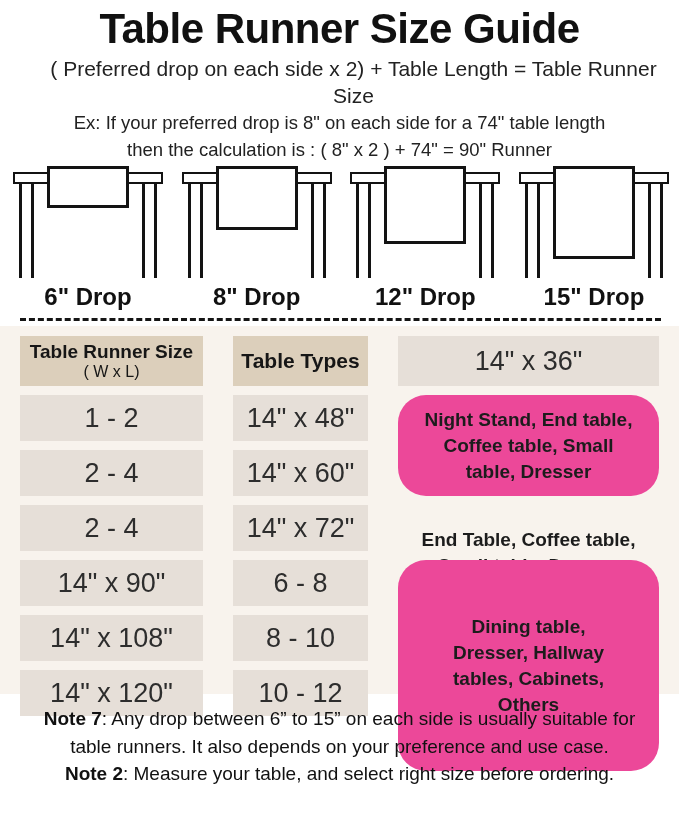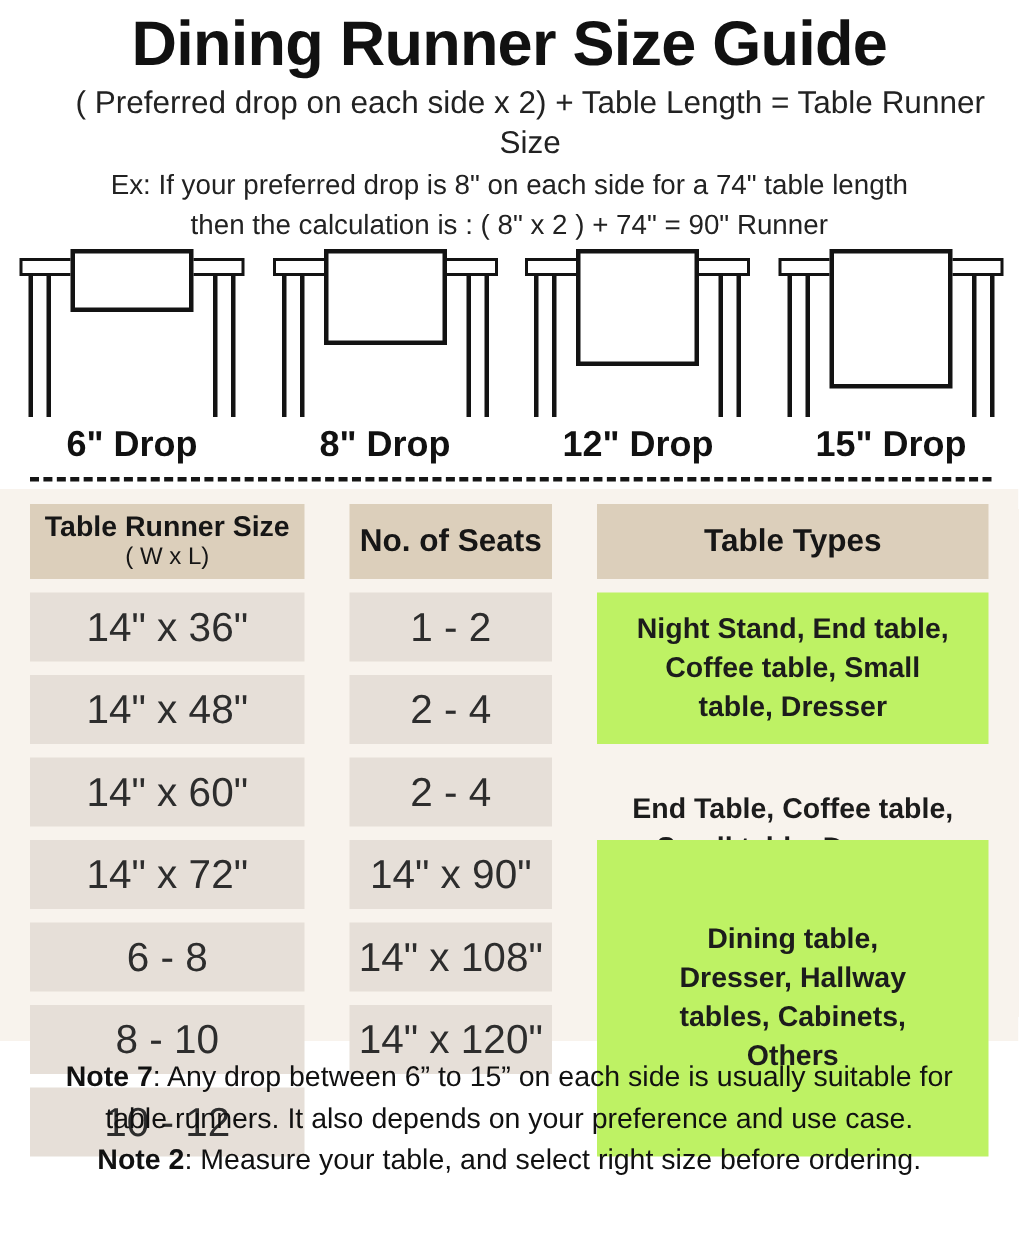--- a/index.html
+++ b/index.html
@@ -68,43 +68,44 @@
   }
   .hdr .h-main { font-weight: 700; font-size: 19px; line-height: 21px; }
   .hdr .h-sub  { font-weight: 400; font-size: 16px; line-height: 19px; text-align: right; }
   .hdr .h-one  { font-weight: 700; font-size: 21px; }
   .cell {
     background: #e6dfd8;
     display: flex; align-items: center; justify-content: center;
     font-size: 27px; font-weight: 400; color: #2d2d2d;
   }
   .types {
-    background: #bef264;
+    background: #ec4899;
     display: flex; align-items: center; justify-content: center;
     text-align: center; white-space: pre-line;
     font-weight: 700; font-size: 19px; line-height: 26px; color: #1c1c1c;
     grid-column: 3;
+    border-radius: 28px;
   }
   .types-a { grid-row: 2 / 4; }
   .types-b { grid-row: 4 / 5; margin-top: 48px; }
   .types-c { grid-row: 5 / 9; }
 
   
   .notes {
     padding: 11px 4px 0 4px; text-align: center;
     font-size: 19px; line-height: 27.5px; color: #111;
   }
   .notes b { font-weight: 700; }
   .note-text { white-space: pre-line; }
 </style>
 </head>
 <body>
 
 <div class="top-header">
-  <div class="page-title">Dining Runner Size Guide</div>
+  <div class="page-title">Table Runner Size Guide</div>
   <div class="formula-line">( Preferred drop on each side x 2) + Table Length = Table Runner Size</div>
   <div class="example-line">Ex: If your preferred drop is 8" on each side for a 74" table length</div>
   <div class="example-line">then the calculation is : ( 8" x 2 ) + 74" = 90" Runner</div>
 </div>
 
 <div class="illustrations">
   <div class="illust">
     <div class="table-fig">
       <div class="leg leg-l"></div>
       <div class="leg leg-r"></div>
@@ -145,23 +146,20 @@
 <div class="dashed-sep"></div>
 
 <div class="table-section">
   <div class="size-grid">
 
     <div class="hdr">
       <div class="h-main">Table Runner Size</div>
       <div class="h-sub">( W x L)</div>
     </div>
     <div class="hdr">
-      <div class="h-one">No. of Seats</div>
-    </div>
-    <div class="hdr">
       <div class="h-one">Table Types</div>
     </div>
 
     <div class="cell">14" x 36"</div>
     <div class="cell">1 - 2</div>
     <div class="types types-a">Night Stand, End table,
 Coffee table, Small
 table, Dresser</div>
 
     <div class="cell">14" x 48"</div>

